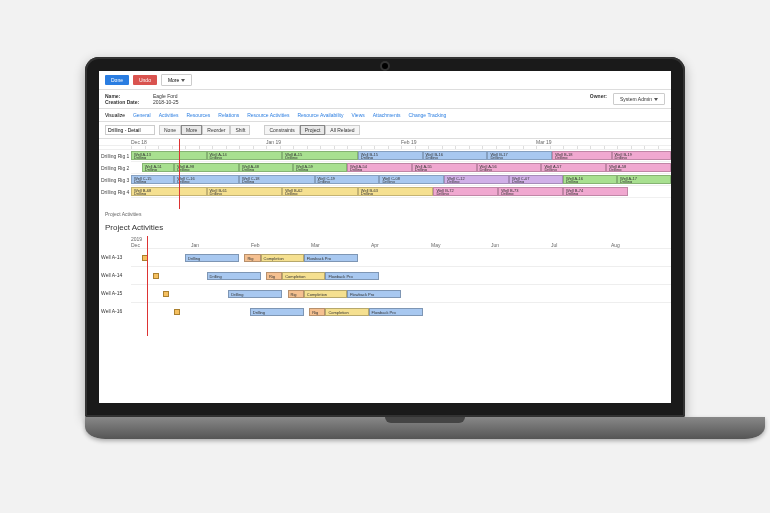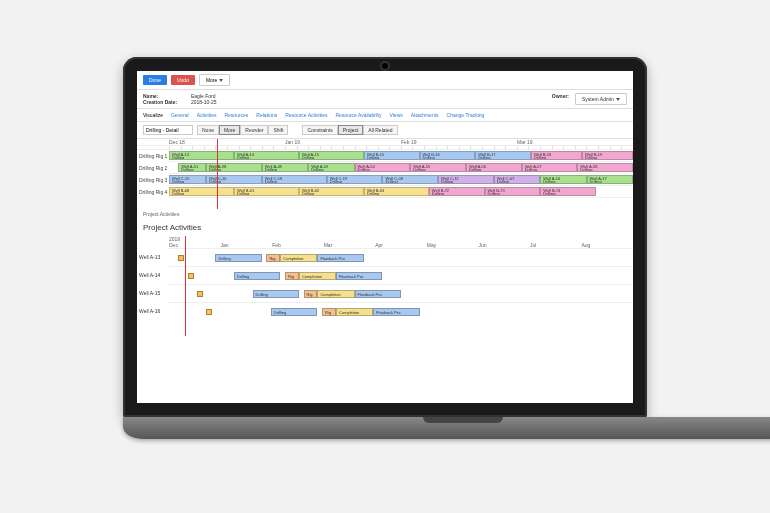--- a/index.html
+++ b/index.html
@@ -1,17 +1,17 @@
 <!DOCTYPE html>
 <html><head>
 <meta charset="utf-8">
 <style>
 *{box-sizing:border-box;margin:0;padding:0;font-family:Arial,Helvetica,sans-serif}
 body{background:#f2f2f2;width:770px;height:513px;display:flex;align-items:center;justify-content:center}
-.laptop{width:524px;height:400px;position:relative}
+.laptop{width:600px;height:400px;position:relative}
 .bezel{width:100%;height:360px;background:#1a1a1a;border-radius:14px 14px 2px 2px;padding:14px;position:relative;box-shadow:inset 0 0 0 2px #333, 0 4px 12px rgba(0,0,0,.3)}
 .camera{position:absolute;top:6px;left:50%;transform:translateX(-50%);width:6px;height:6px;border-radius:50%;background:#000;box-shadow:0 0 0 2px #333}
 .screen{width:100%;height:100%;background:#fff;overflow:hidden;font-size:5px;color:#333}
 .base{width:680px;height:22px;background:linear-gradient(#888,#555);margin:0 auto;border-radius:0 0 20px 20px/0 0 12px 12px;position:relative;box-shadow:0 2px 4px rgba(0,0,0,.3)}
 .base::before{content:"";position:absolute;top:0;left:50%;transform:translateX(-50%);width:80px;height:6px;background:#444;border-radius:0 0 6px 6px}
 .toolbar{display:flex;align-items:center;gap:4px;padding:3px 6px;border-bottom:1px solid #ddd}
 .btn{padding:2px 6px;font-size:5px;border:none;border-radius:1px}
 .btn-blue{background:#2a7de1;color:#fff}
 .btn-red{background:#d9534f;color:#fff}
 .btn-plain{background:#fff;border:1px solid #ccc}

